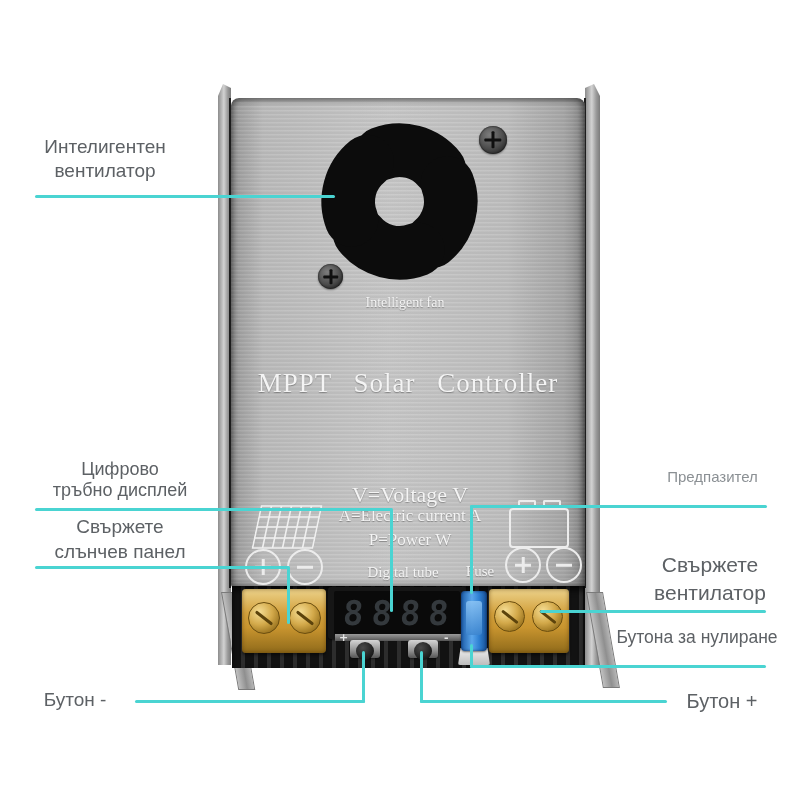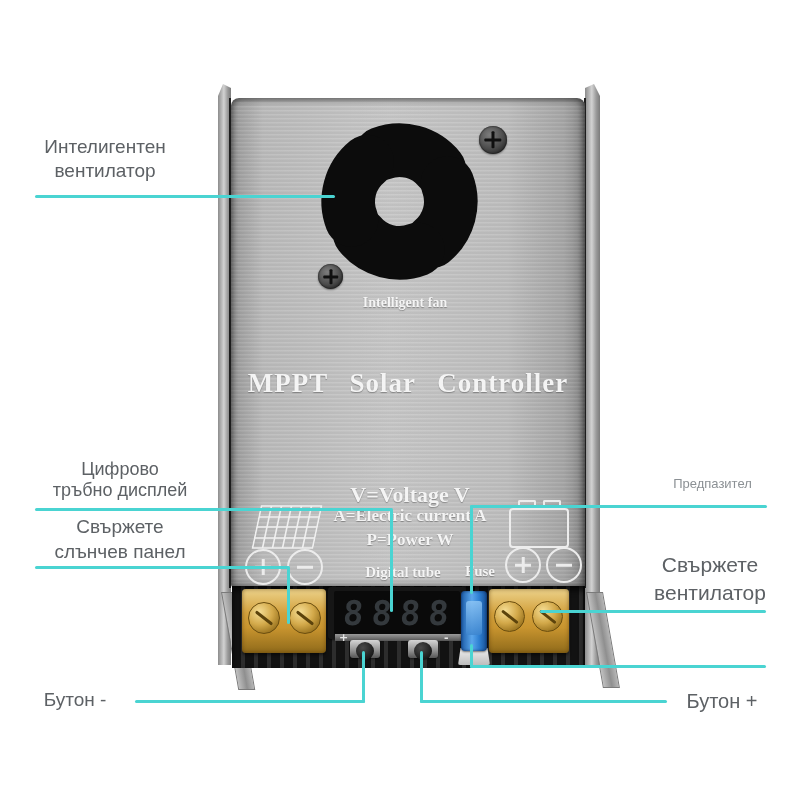--- a/index.html
+++ b/index.html
@@ -21,21 +21,21 @@
        transform:skewX(10deg);transform-origin:top left;border:1px solid #7a7a7a;}
   .face{position:absolute;left:231px;top:98px;width:354px;height:490px;
         border-radius:8px 8px 4px 4px;
         background:
           repeating-linear-gradient(180deg, rgba(255,255,255,0.05) 0 1px, rgba(0,0,0,0.045) 2px 4px),
           linear-gradient(90deg,#9a9a9a,#bdbdbd 9%,#c9c9c9 45%,#c0c0c0 78%,#a8a8a8 94%,#8b8b8b);
         box-shadow:inset 0 3px 5px rgba(0,0,0,.28), inset 0 -4px 7px rgba(0,0,0,.22),
                    inset 3px 0 6px rgba(0,0,0,.18), inset -4px 0 7px rgba(0,0,0,.25);
         z-index:1;}
   .etched{position:absolute;color:#f4f4f4;font-family:"Liberation Serif","DejaVu Serif",serif;
-          font-weight:bold;text-align:center;text-shadow:0 1px 1px rgba(60,60,60,.45);z-index:2;}
+          font-weight:normal;text-align:center;text-shadow:0 1px 1px rgba(60,60,60,.45);z-index:2;}
 
   .screw{position:absolute;border-radius:50%;
          background:radial-gradient(circle at 38% 32%, #7d7d7d, #4a4a4a 55%, #222 85%);
          box-shadow:0 1px 2px rgba(0,0,0,.4), inset 0 0 2px #000;z-index:2;}
   .screw .bar1,.screw .bar2{position:absolute;left:50%;top:50%;background:#101010;border-radius:1px;}
   .screw .bar1{width:62%;height:3px;transform:translate(-50%,-50%);}
   .screw .bar2{width:3px;height:62%;transform:translate(-50%,-50%);}
 
   .tcirc{position:absolute;width:32px;height:32px;border:2px solid #ececec;border-radius:50%;z-index:2;}
   .tcirc .h{position:absolute;left:50%;top:50%;width:16px;height:2.5px;background:#ececec;transform:translate(-50%,-50%);}
@@ -229,25 +229,26 @@
   <div class="note" style="left:30px;top:459px;width:180px;font-size:18px;line-height:21px;">
     <span>Цифрово</span><br>
     <span>тръбно дисплей</span>
   </div>
 
   <div class="note" style="left:25px;top:514px;width:190px;font-size:19px;line-height:25px;">
     <span>Свържете</span><br>
     <span>слънчев панел</span>
   </div>
 
-  <div class="note small" style="left:655px;top:468px;width:115px;font-size:13px;margin-top:8px;">Предпазител</div>
+  <div class="note small" style="left:655px;top:468px;width:115px;font-size:15px;">Предпазител</div>
 
   <div class="note" style="left:630px;top:551px;width:160px;font-size:21px;line-height:28px;">
     <span>Свържете</span><br>
     <span>вентилатор</span>
   </div>
 
+  <div class="note" style="left:608px;top:627px;width:178px;font-size:17.5px;">Бутона за нулиране</div>
 
   <div class="note" style="left:30px;top:689px;width:90px;font-size:19px;">Бутон -</div>
 
   <div class="note" style="left:682px;top:690px;width:80px;font-size:20px;">Бутон +</div>
 
 </div>
 
 </body></html>

